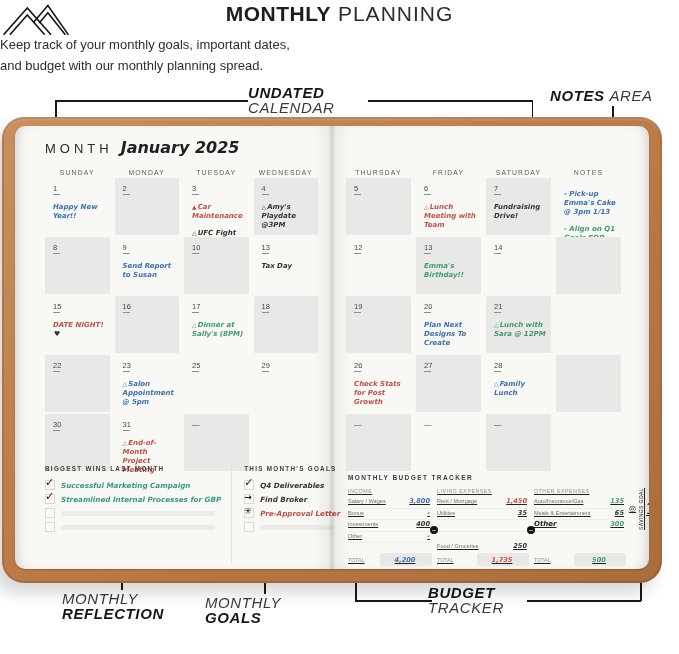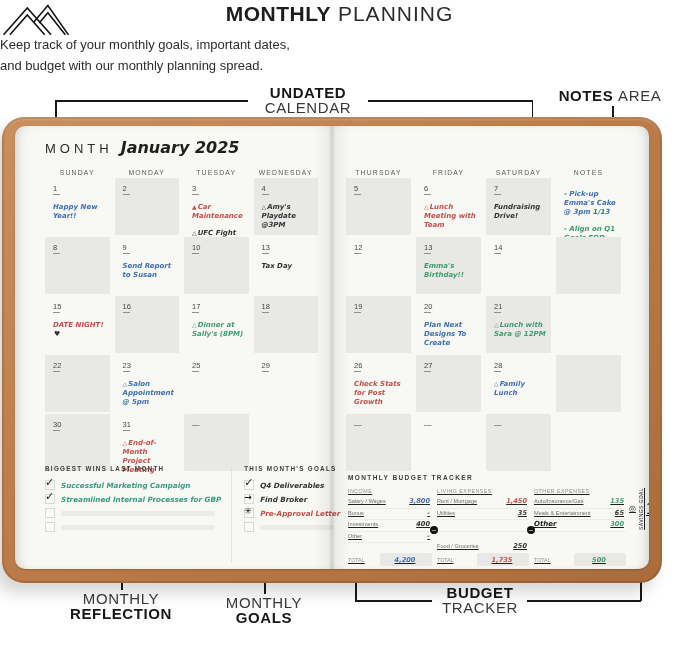--- a/index.html
+++ b/index.html
@@ -8,21 +8,21 @@
 
   
   .hero{position:absolute;left:0;top:0;width:679px;text-align:center;}
   .hero h1{margin:2px 0 0 0;font-size:21px;letter-spacing:1px;color:#1d1d1d;font-weight:300;}
   .hero h1 .tb{font-weight:800;letter-spacing:0.5px;}
   .hero h1 .tl{font-weight:400;color:#2c2c2c;}
   .sub{position:absolute;left:0;width:679px;margin:0;font-size:13px;color:#2e2e2e;}
   .sub1{top:37px;} .sub2{top:58px;}
 
   
-  .co{position:absolute;text-align:center;color:#171717;font-size:15px;line-height:15px;letter-spacing:.6px;}
+  .co{position:absolute;text-align:left;color:#171717;font-size:15px;line-height:15px;letter-spacing:.6px;font-style:italic;}
   .co .b{font-weight:700;} .co .l{font-weight:300;color:#3a3a3a;}
   .ln{position:absolute;background:#181818;}
   .dot{position:absolute;width:5px;height:5px;border-radius:50%;background:#141414;}
 
   
   .planner{position:absolute;left:2px;top:117px;width:660px;height:466px;border-radius:22px;
      background:linear-gradient(145deg,#c98f5e 0%,#bd7c49 45%,#ab6c3c 100%);
      box-shadow:-8px 10px 16px rgba(0,0,0,.16), inset 0 0 0 2px rgba(116,66,26,.30), inset 0 2px 3px rgba(255,255,255,.35);}
   .pages{position:absolute;left:13px;right:13px;top:9px;bottom:14px;border-radius:10px;background:#f8f8f5;
      display:flex;overflow:hidden;

